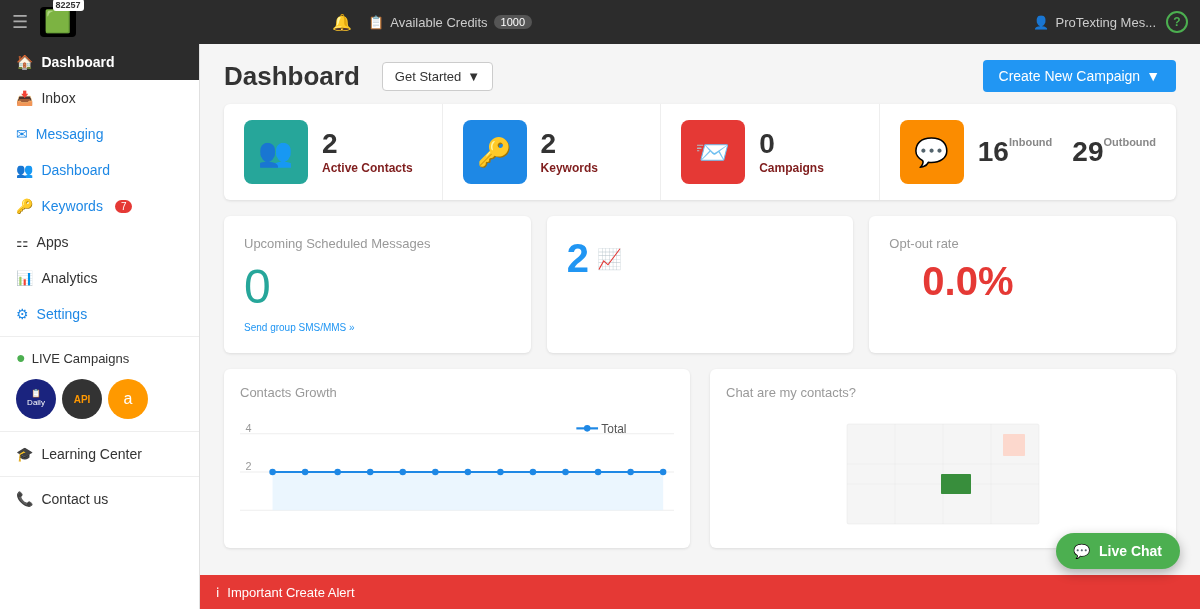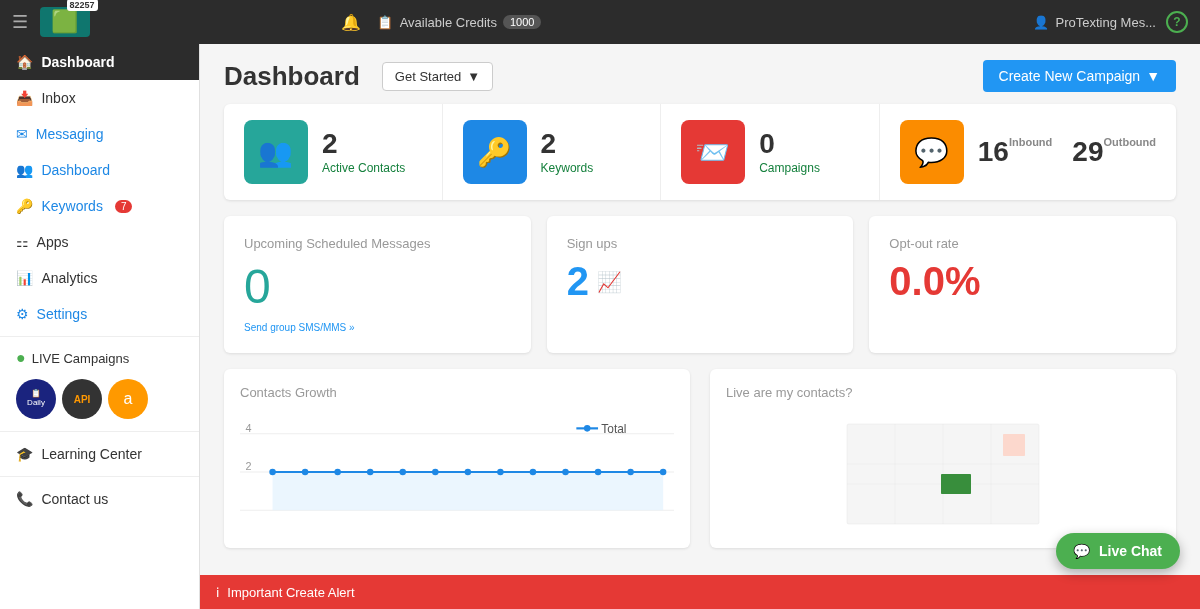--- a/index.html
+++ b/index.html
@@ -1,21 +1,21 @@
 <!DOCTYPE html>
 <html><head>
   <meta charset="utf-8">
   <style>
     * { margin: 0; padding: 0; box-sizing: border-box; }
     body { font-family: -apple-system, BlinkMacSystemFont, 'Segoe UI', sans-serif; display: flex; flex-direction: column; height: 609px; overflow: hidden; background: #f5f5f5; }
 
     
     .topbar { background: #2c2c2c; height: 44px; display: flex; align-items: center; padding: 0 12px; flex-shrink: 0; gap: 12px; }
     .topbar-hamburger { color: #aaa; font-size: 18px; cursor: pointer; }
-    .topbar-logo { background: #0f766e; color: white; font-size: 10px; font-weight: bold; border-radius: 4px; padding: 2px 11px; position: relative; }
+    .topbar-logo { background: #000000; color: white; font-size: 10px; font-weight: bold; border-radius: 4px; padding: 2px 4px; position: relative; }
     .topbar-badge { position: absolute; top: -8px; right: -8px; background: white; color: #333; font-size: 9px; font-weight: bold; border-radius: 3px; padding: 1px 3px; }
     .topbar-center { display: flex; align-items: center; gap: 16px; margin: 0 auto; }
     .topbar-bell { color: #aaa; font-size: 16px; cursor: pointer; }
     .topbar-credits { display: flex; align-items: center; gap: 6px; color: #ccc; font-size: 13px; }
     .topbar-credits-badge { background: #555; color: white; font-size: 11px; border-radius: 10px; padding: 1px 7px; }
     .topbar-right { display: flex; align-items: center; gap: 10px; margin-left: auto; }
     .topbar-account { display: flex; align-items: center; gap: 6px; color: #ccc; font-size: 13px; cursor: pointer; }
     .topbar-help { color: #4caf50; font-size: 18px; cursor: pointer; border: 2px solid #4caf50; border-radius: 50%; width: 22px; height: 22px; display: flex; align-items: center; justify-content: center; font-size: 12px; font-weight: bold; }
 
     
@@ -48,38 +48,38 @@
     .stat-cards { display: flex; gap: 0; margin: 0 24px 16px; background: white; border-radius: 6px; overflow: hidden; box-shadow: 0 1px 3px rgba(0,0,0,0.1); }
     .stat-card { display: flex; align-items: center; gap: 14px; padding: 16px 20px; flex: 1; border-right: 1px solid #eee; }
     .stat-card:last-child { border-right: none; }
     .stat-icon-box { width: 64px; height: 64px; border-radius: 8px; display: flex; align-items: center; justify-content: center; font-size: 28px; flex-shrink: 0; }
     .stat-icon-box.teal { background: #26a69a; color: white; }
     .stat-icon-box.blue { background: #1e88e5; color: white; }
     .stat-icon-box.red { background: #e53935; color: white; }
     .stat-icon-box.orange { background: #fb8c00; color: white; }
     .stat-numbers { display: flex; flex-direction: column; }
     .stat-main { font-size: 28px; font-weight: 600; color: #333; line-height: 1.1; }
-    .stat-label { font-size: 12px; color: #15803d; margin-top: 2px; }
+    .stat-label { font-size: 12px; color: #7f1d1d; margin-top: 2px; font-weight: bold; }
     .stat-dual { display: flex; gap: 20px; }
     .stat-dual-item { display: flex; flex-direction: row; }
     .stat-dual-num { font-size: 28px; font-weight: 600; color: #333; }
     .stat-dual-label { font-size: 11px; color: #888; font-weight: bold; }
 
     
     .info-row { display: flex; gap: 16px; margin: 0 24px 16px; }
     .info-panel { background: white; border-radius: 6px; box-shadow: 0 1px 3px rgba(0,0,0,0.1); padding: 20px; }
     .info-panel.left { flex: 1; }
     .info-panel.right { flex: 1; }
     .info-panel.center { flex: 1; }
     .info-panel-title { font-size: 13px; color: #999; margin-bottom: 8px; }
     .info-big-num { font-size: 48px; font-weight: 300; color: #26a69a; }
     .info-link { color: #2196f3; font-size: 10px; cursor: pointer; text-decoration: none; margin-top: 8px; display: block; }
     .signups-num { font-size: 40px; font-weight: 600; color: #2196f3; display: flex; align-items: center; gap: 8px; }
     .trend-icon { color: #4caf50; font-size: 20px; }
-    .optout-num { font-size: 40px; font-weight: 600; color: #e53935; }
+    .optout-num { font-size: 40px; font-weight: 600; color: #e53935; margin-left: 33px; }
 
     
     .charts-row { display: flex; gap: 20px; margin: 0 24px 28px; }
     .chart-panel { background: white; border-radius: 6px; box-shadow: 0 1px 3px rgba(0,0,0,0.1); padding: 16px; flex: 1; }
     .chart-title { font-size: 13px; color: #999; margin-bottom: 12px; }
     .chart-area { height: 120px; position: relative; overflow: hidden; }
 
     
     .chart-svg { width: 100%; height: 100%; }
 
@@ -231,21 +231,20 @@
       </div>
     </div>
 
     <div class="info-row">
       <div class="info-panel left">
         <div class="info-panel-title">Upcoming Scheduled Messages</div>
         <div class="info-big-num">0</div>
         <a class="info-link">Send group SMS/MMS »</a>
       </div>
       <div class="info-panel center">
-        <div class="info-panel-title">Sign ups</div>
         <div class="signups-num">
           <span>2</span>
           <span class="trend-icon">📈</span>
         </div>
       </div>
       <div class="info-panel right">
         <div class="info-panel-title">Opt-out rate</div>
         <div class="optout-num">0.0%</div>
       </div>
     </div>
@@ -281,21 +280,21 @@
             <circle cx="360" cy="55" r="3" fill="#1e88e5"></circle>
             <circle cx="390" cy="55" r="3" fill="#1e88e5"></circle>
 
             <line x1="310" y1="15" x2="330" y2="15" stroke="#1e88e5" stroke-width="2"></line>
             <circle cx="320" cy="15" r="3" fill="#1e88e5"></circle>
             <text x="333" y="19" fill="#555" font-size="11">Total</text>
           </svg>
         </div>
       </div>
       <div class="chart-panel">
-        <div class="chart-title">Live are my contacts?</div>
+        <div class="chart-title">Chat are my contacts?</div>
         <div class="map-area">
           
           <svg viewBox="0 0 500 300" width="100%" height="100%">
 
             <rect x="10" y="30" width="480" height="250" rx="4" fill="#f5f5f5" stroke="#e0e0e0" stroke-width="1"></rect>
 
             <line x1="10" y1="130" x2="490" y2="130" stroke="#ddd" stroke-width="0.5"></line>
             <line x1="10" y1="180" x2="490" y2="180" stroke="#ddd" stroke-width="0.5"></line>
             <line x1="130" y1="30" x2="130" y2="280" stroke="#ddd" stroke-width="0.5"></line>
             <line x1="250" y1="30" x2="250" y2="280" stroke="#ddd" stroke-width="0.5"></line>

